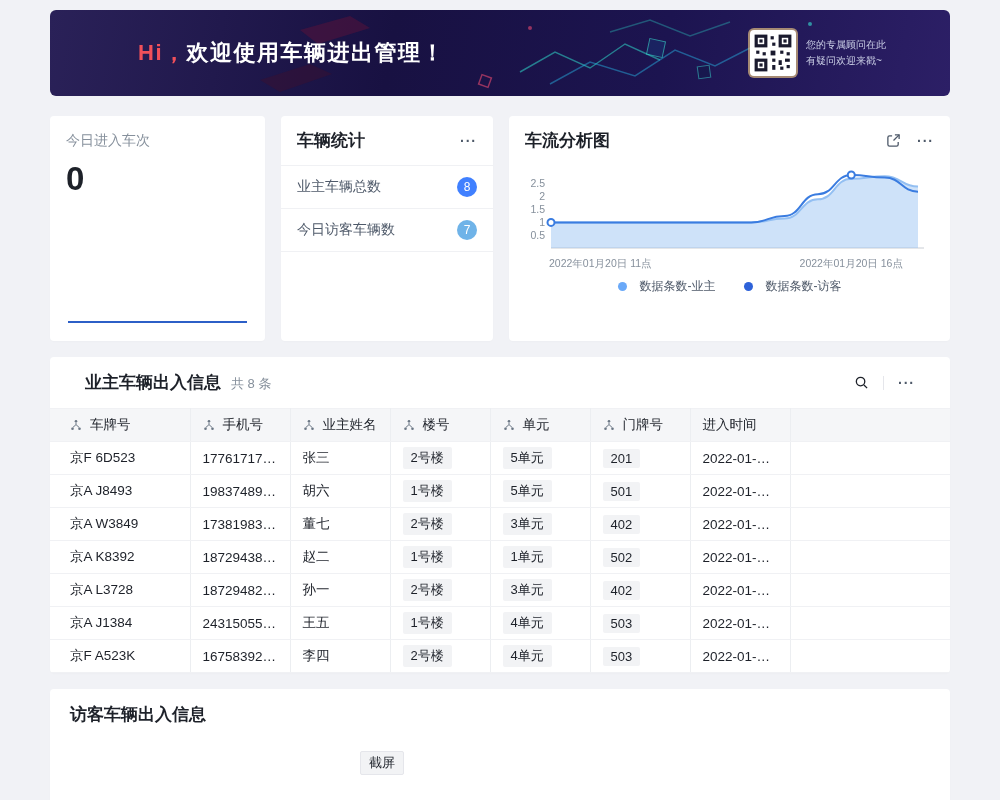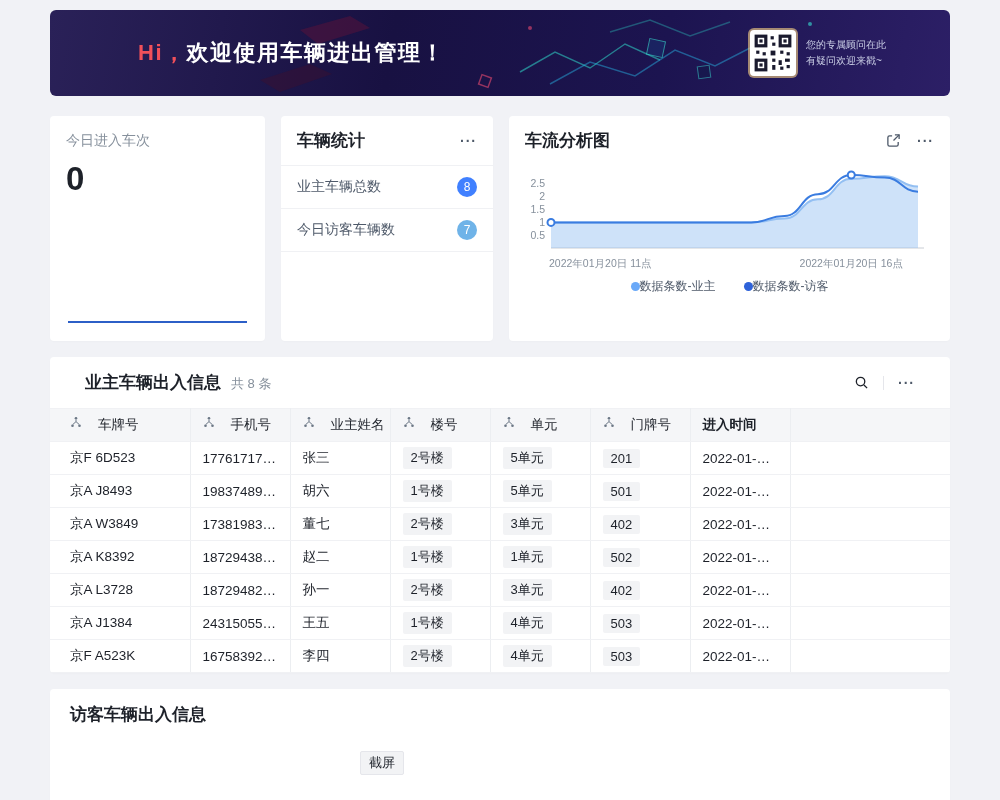--- a/index.html
+++ b/index.html
@@ -34,37 +34,37 @@
   .stat-row{display:flex;justify-content:space-between;align-items:center;padding:11px 16px;border-bottom:1px solid #f0f1f4;font-size:14px;color:#4e5969}
   .badge{min-width:20px;height:20px;border-radius:10px;color:#fff;font-size:12px;line-height:20px;text-align:center;padding:0 4px}
 
   .card-chart{flex:1;height:225px;overflow:hidden}
   .card-chart .card-header{border-bottom:none;padding-bottom:2px}
   .header-icons{display:flex;align-items:center;gap:16px}
   .icon-btn{cursor:pointer;display:inline-flex;align-items:center}
   #chart-holder{margin:2px 12px 0}
   .tick{font-size:10.5px;fill:#86909c}
   .legend{display:flex;justify-content:center;gap:28px;font-size:12px;color:#4e5969;margin-top:0}
-  .legend-item{display:inline-flex;align-items:center;gap:0;cursor:pointer}
+  .legend-item{display:inline-flex;align-items:center;gap:13px;cursor:pointer}
   .dot{width:9px;height:9px;border-radius:50%;display:inline-block}
 
   
   .table-card{margin-bottom:16px}
   .table-header{display:flex;justify-content:space-between;align-items:center;padding:14px 35px}
   .table-header .left{display:flex;align-items:baseline;gap:10px}
   .count{color:#86909c;font-size:13px}
   .table-header .right{display:flex;align-items:center;gap:14px}
   .vdiv{width:1px;height:14px;background:#e5e6eb}
   table{width:100%;border-collapse:collapse;table-layout:fixed;font-size:13.5px}
   th,td{border-right:1px solid #eceef1;border-bottom:1px solid #f0f1f4;padding:0 12px;height:33px;text-align:left;font-weight:normal;white-space:nowrap;overflow:hidden}
   thead tr{border-top:1px solid #f0f1f4}
   th{background:#f5f6f8;color:#1d2129;cursor:pointer}
   th:last-child,td:last-child{border-right:none}
   th:first-child,td:first-child{padding-left:20px}
-  .th-inner{display:inline-flex;align-items:flex-start;gap:16px}
+  .th-inner{display:inline-flex;align-items:center;gap:8px}
   .tag{background:#f2f3f5;border-radius:2px;padding:2px 8px;display:inline-block;font-size:13px;color:#1d2129}
 
   
   .visitor-card{padding:14px 20px;height:130px;position:relative}
   .visitor-card .tag.partial{position:absolute;left:310px;top:62px;border:1px solid #e5e6eb}
 </style>
 </head>
 <body>
 
 <div class="page">
@@ -258,21 +258,21 @@
               </span></th>
             <th style="width: 100px;"><span class="th-inner">
                 <svg viewBox="0 0 12 12" width="12" height="12">
                   <circle cx="6" cy="2.3" r="1.3" fill="#6b7785"></circle>
                   <circle cx="2.5" cy="9.7" r="1.3" fill="#6b7785"></circle>
                   <circle cx="9.5" cy="9.7" r="1.3" fill="#6b7785"></circle>
                   <path d="M6 3.6v2M6 5.6L2.7 8.6M6 5.6l3.3 3" stroke="#6b7785" stroke-width="1" fill="none"></path>
                 </svg>
                 <span>门牌号</span>
               </span></th>
-            <th style="width: 100px; font-weight: bold;"><span class="th-inner">
+            <th style="width: 100px;"><span class="th-inner">
                 <span>进入时间</span>
               </span></th>
             <th></th>
           </tr>
         </thead>
         <tbody>
           <tr>
             <td>京F 6D523</td>
             <td>17761717…</td>
             <td>张三</td>

